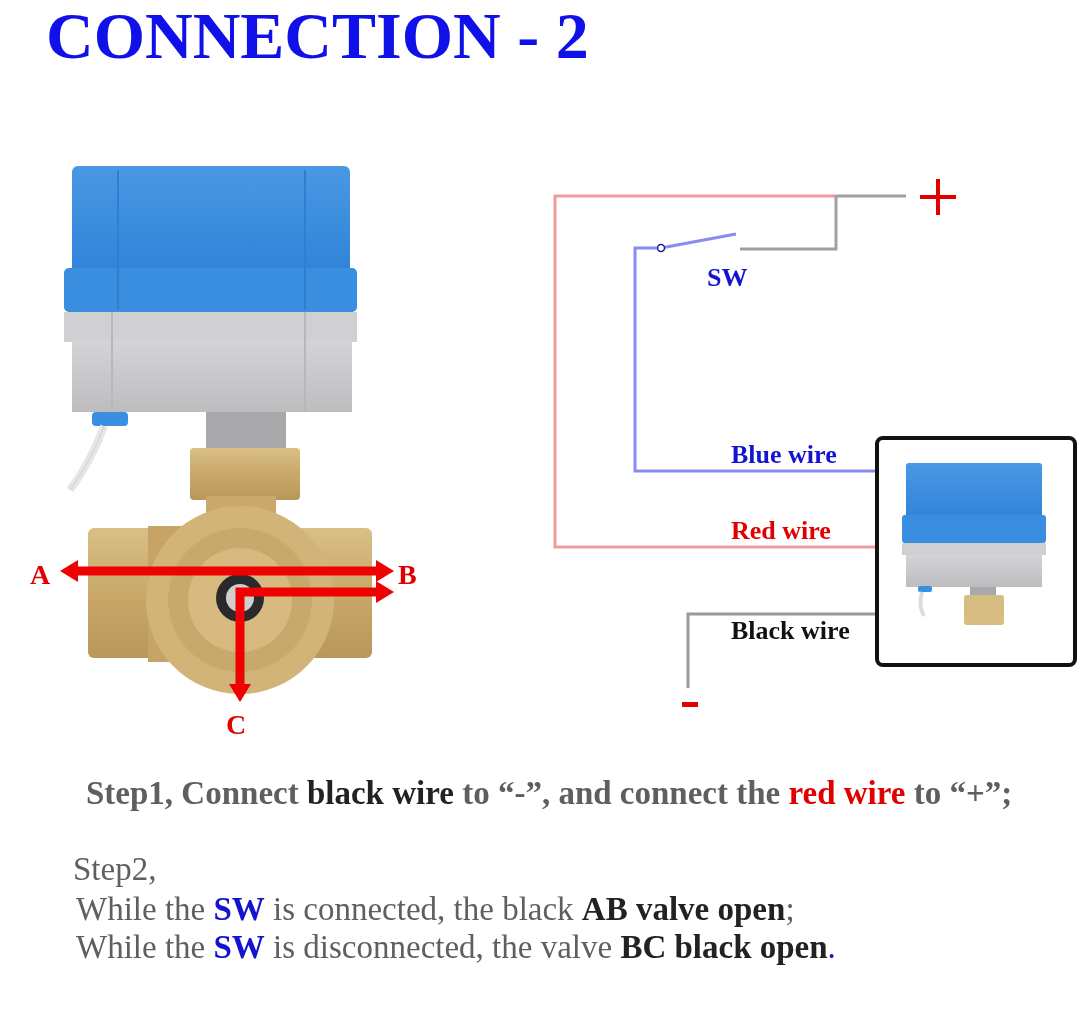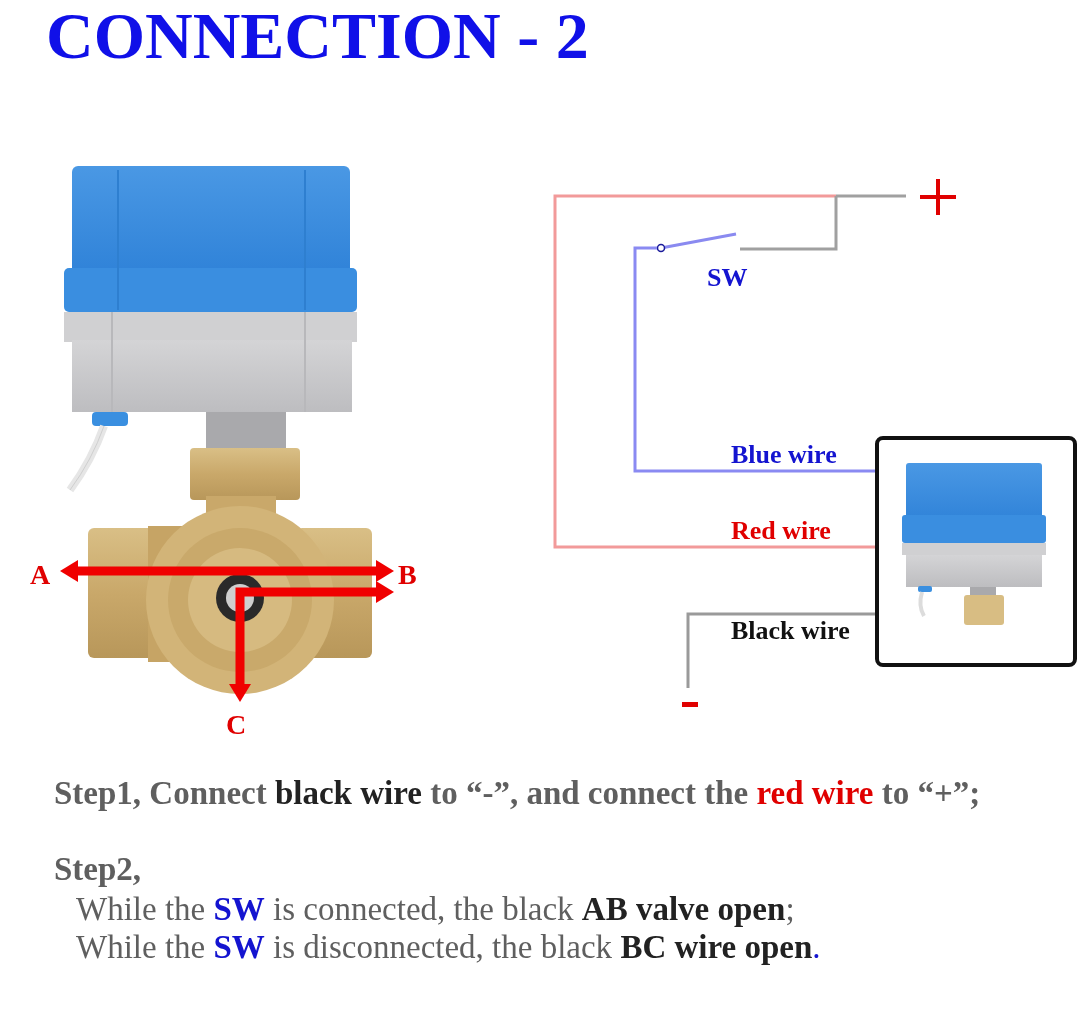--- a/index.html
+++ b/index.html
@@ -7,23 +7,23 @@
          font-family: "Liberation Serif", serif; }
   .title { position: absolute; left: 46px; top: -4px; font-size: 66px; font-weight: bold;
            color: #1010e8; letter-spacing: 0px; line-height: 80px; }
   svg.diagram { position: absolute; left: 0; top: 0; width: 1080px; height: 760px; }
   .lbl { font-family: "Liberation Serif", serif; font-weight: bold; }
   .steps { position: absolute; left: 54px; top: 772px; width: 1010px;
            font-family: "Liberation Serif", serif; font-size: 33px; color: #5f5f5f; line-height: 42px; }
   .steps b.dark { color: #222222; }
   .steps b.red { color: #e00000; }
   .steps b.blue { color: #1414d0; }
-  .step1 { font-weight: bold; }
+  .step1 { font-weight: bold; margin-left: 32px; }
   .step2 { margin-top: 34px; }
-  .step2 .head { font-weight: bold; }
+  .step2 .head { font-weight: normal; margin-left: 19px; }
   .step2 .line { padding-left: 22px; font-weight: normal; line-height: 38px; }
   .dot-blue { color: #1414d0; }
 </style>
 </head>
 <body>
 
 <div class="title">CONNECTION - 2</div>
 
 <svg class="diagram" viewBox="0 0 1080 760">
   <defs>
@@ -140,16 +140,16 @@
 <div class="steps">
   <div class="step1">
     <span>Step1, Connect </span><b class="dark">black wire</b><span> to “-”, and connect the </span><b class="red">red wire</b><span> to “+”;</span>
   </div>
   <div class="step2">
     <div class="head">Step2,</div>
     <div class="line">
       <span>While the </span><b class="blue">SW</b><span> is connected, the black </span><b class="dark">AB valve open</b><span>;</span>
     </div>
     <div class="line">
-      <span>While the </span><b class="blue">SW</b><span> is disconnected, the black </span><b class="dark">BC wire open</b><span class="dot-blue">.</span>
+      <span>While the </span><b class="blue">SW</b><span> is disconnected, the valve </span><b class="dark">BC black open</b><span class="dot-blue">.</span>
     </div>
   </div>
 </div>
 
 </body></html>

